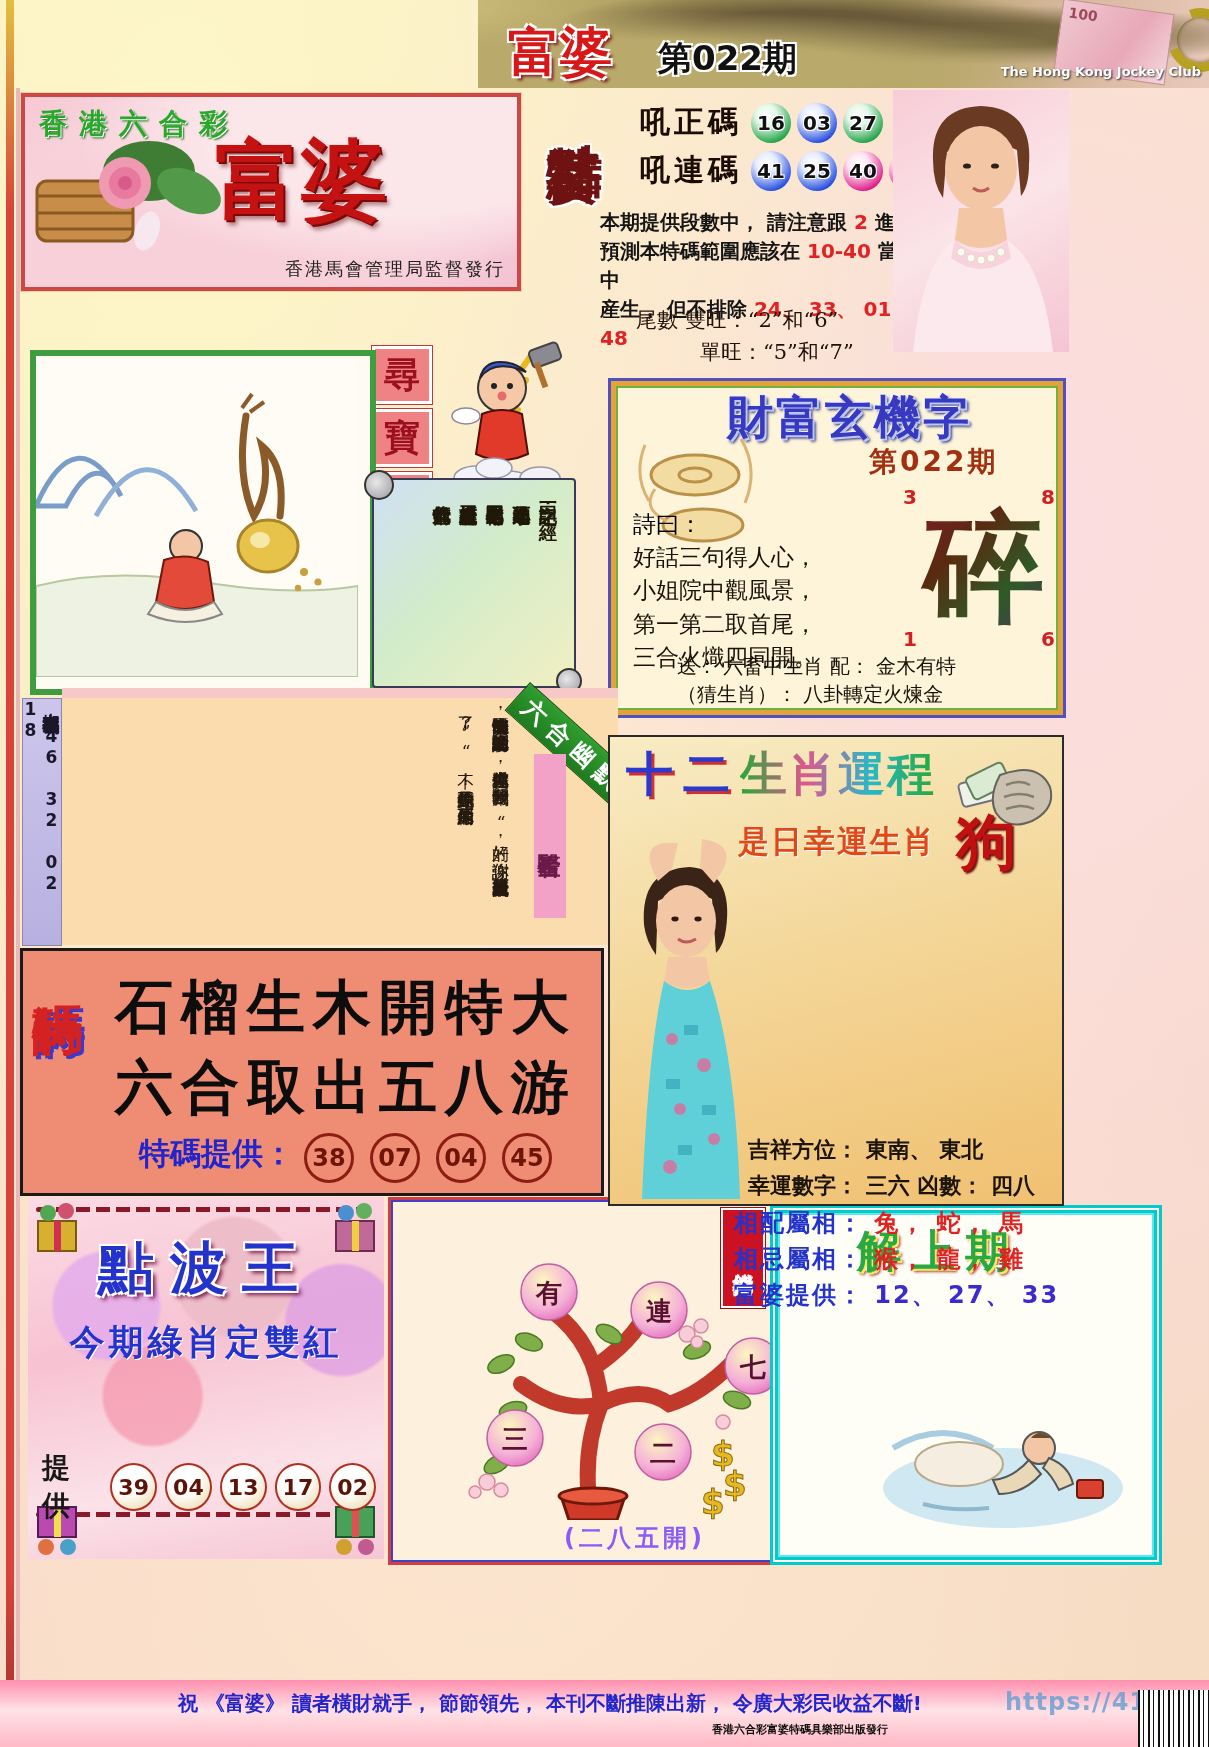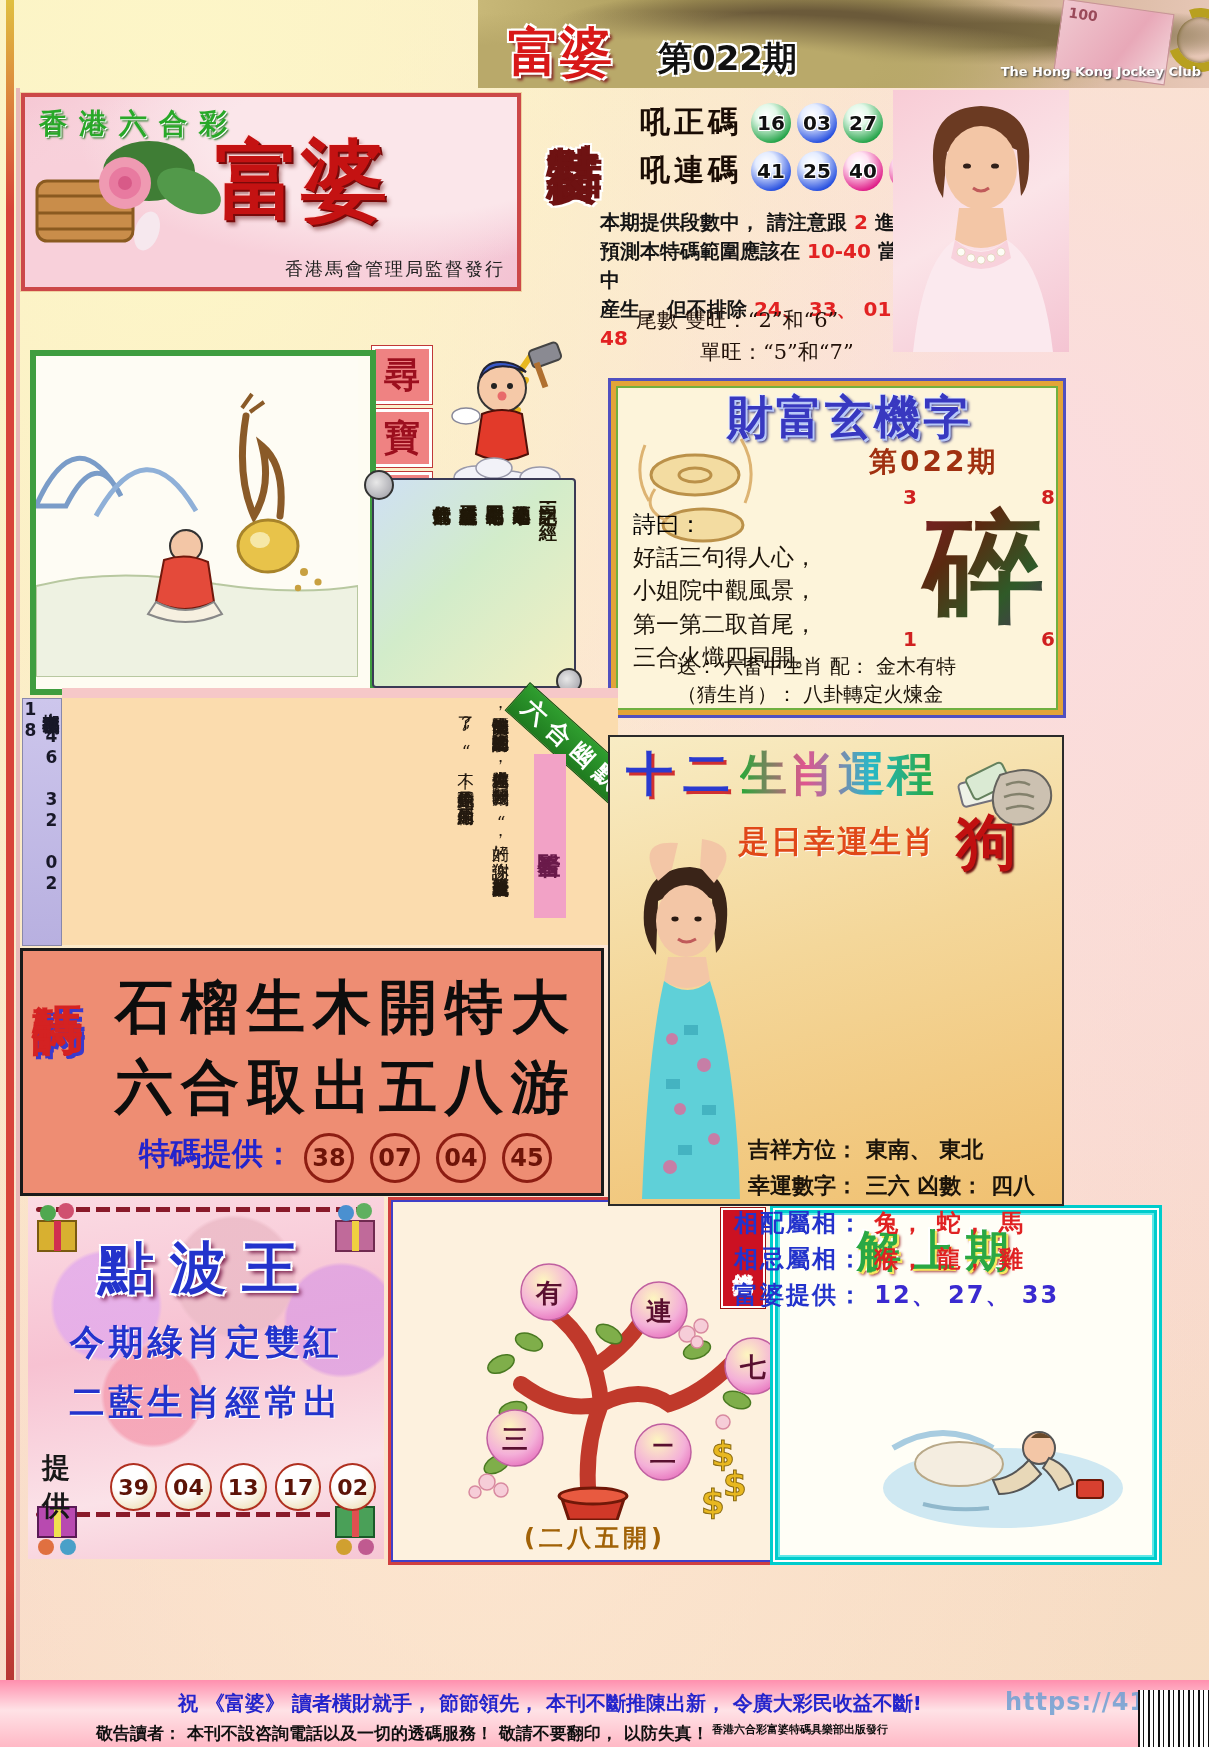--- a/index.html
+++ b/index.html
@@ -149,21 +149,21 @@
     background:radial-gradient(circle at 38% 30%, #ffffff 0 40%, #f2e6c8 75%, #c8a868 100%);
     border:2px solid #b03020;color:#5c1408;font-size:22px;font-weight:bold;margin-right:8px;}
   .gift{position:absolute;width:54px;height:60px;}
 
   
   .tree{left:388px;top:1197px;width:408px;height:362px;background:#fdf1de;
     border:3px solid #d04040;box-shadow:inset 0 0 0 2px #4040c8;}
   .tree-tag{left:330px;top:8px;width:40px;height:96px;background:#cc1122;border:2px solid #fff;outline:1px solid #991010;
     writing-mode:vertical-rl;text-orientation:upright;color:#fff;font-size:21px;font-weight:bold;
     display:flex;align-items:center;justify-content:center;}
-  .tree-cap{left:0;bottom:8px;width:100%;text-align:center;font-size:24px;font-weight:bold;color:#a16207;letter-spacing:4px;}
+  .tree-cap{left:0;bottom:8px;width:100%;text-align:center;font-size:24px;font-weight:bold;color:#8b5cf6;letter-spacing:4px;padding-left:40px;}
 
   
   .jie{left:770px;top:1205px;width:386px;height:354px;background:#fffef6;
     border:3px solid #00cccc;box-shadow:inset 0 0 0 2px #fff, inset 0 0 0 5px #00cccc, inset 0 0 0 7px #60e8e8;}
   .jie-title{left:84px;top:14px;font-size:44px;font-weight:bold;letter-spacing:10px;color:#2aa844;
     text-shadow:2px 2px 0 #f8e860,-2px -2px 0 #fff,3px 3px 3px #a03030;}
 
   
   .zodiac{left:608px;top:735px;width:452px;height:467px;border:2px solid #2a2a2a;
     background:linear-gradient(165deg,#f8ecc4 0%,#f4d79a 45%,#f0c070 100%);}
@@ -398,21 +398,20 @@
         <circle cx="38" cy="50" r="8" fill="#4aa0c8"></circle>
     </svg>
     <svg class="gift" style="right:2px;bottom:2px" viewBox="0 0 54 60">
       <rect x="8" y="10" width="38" height="30" fill="#4aa058" stroke="#1a5a28" stroke-width="2"></rect>
       <rect x="24" y="10" width="7" height="30" fill="#e05050"></rect>
       <circle cx="16" cy="50" r="8" fill="#d0a030"></circle>
         <circle cx="38" cy="50" r="8" fill="#c05a90"></circle>
     </svg>
     <div class="abs db-title">點波王</div>
     <div class="abs db-line" style="top:122px">今期綠肖定雙紅</div>
-    <div class="abs db-line" style="top:182px">二藍生肖經常出</div>
     <div class="abs db-prov">
       <span class="lbl">提供</span>
       <span class="wball">39</span>
       <span class="wball">04</span>
       <span class="wball">13</span>
       <span class="wball">17</span>
       <span class="wball">02</span>
     </div>
   </div>
 
@@ -530,18 +529,17 @@
         <rect x="70" y="196" width="14" height="10"></rect>
           <rect x="52" y="250" width="14" height="10"></rect>
         <rect x="88" y="276" width="14" height="10"></rect>
           <rect x="64" y="316" width="14" height="10"></rect>
       </g>
     </svg>
   </div>
 
   <div class="abs footer">
     <div class="abs foot-wish">祝 《富婆》 讀者橫財就手， 節節領先， 本刊不斷推陳出新， 令廣大彩民收益不斷!</div>
-    <div class="abs foot-notice">敬告讀者： 本刊不設咨詢電話以及一切的透碼服務！ 敬請不要翻印， 以防失真！</div>
     <div class="abs foot-pub">香港六合彩富婆特碼具樂部出版發行</div>
   </div>
   <div class="abs watermark">https://418w.com</div>
   <div class="abs barcode"></div>
 </div>
 
 </body></html>

